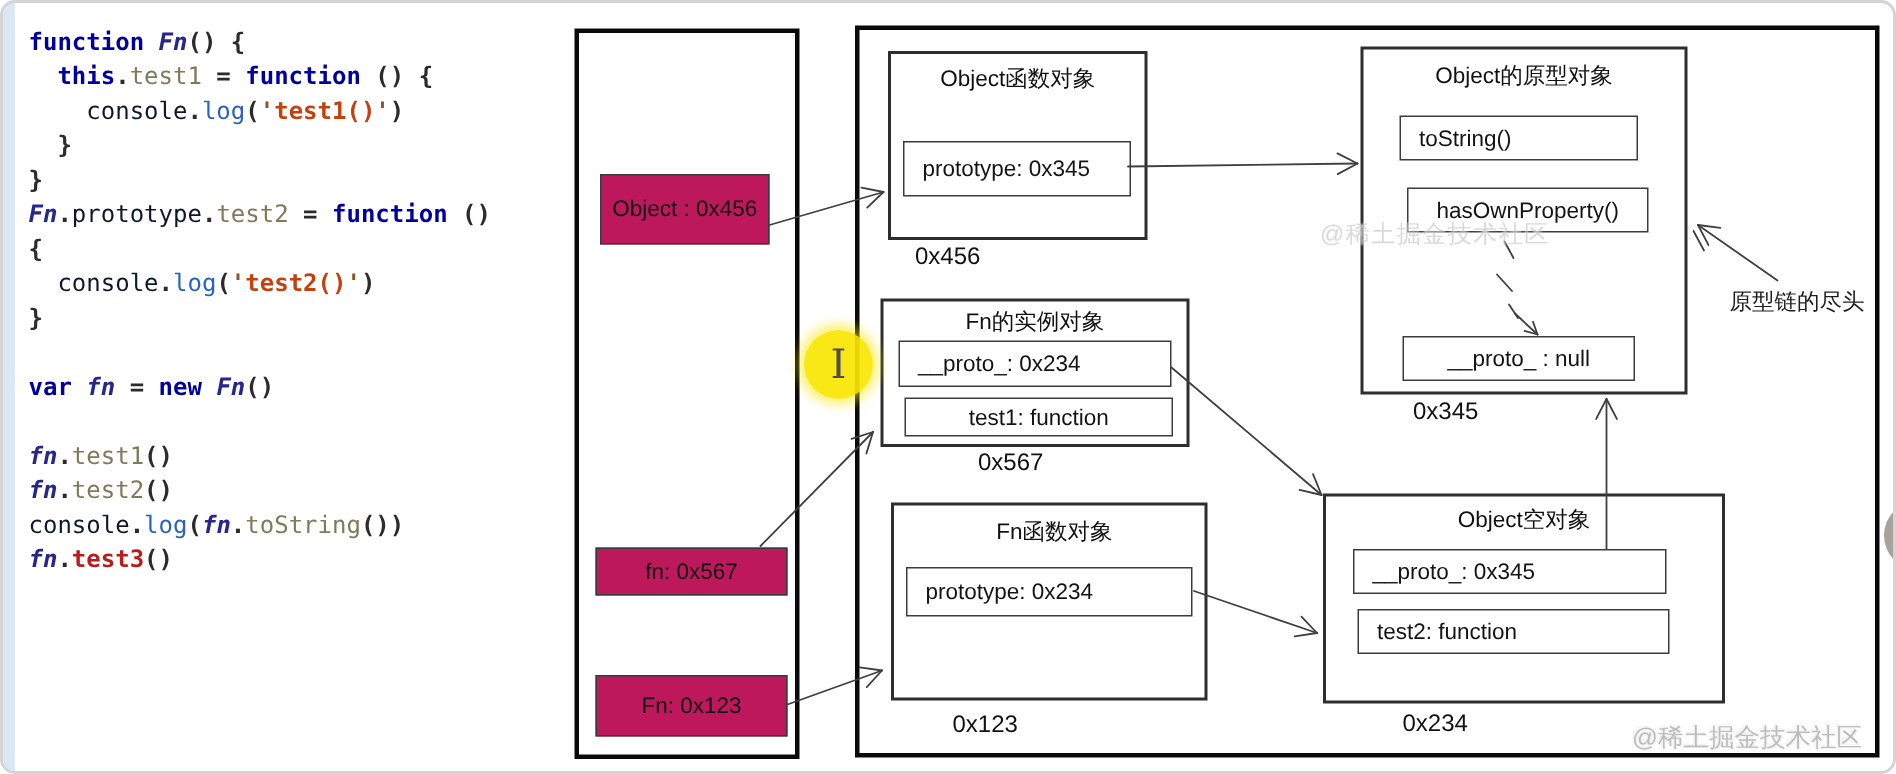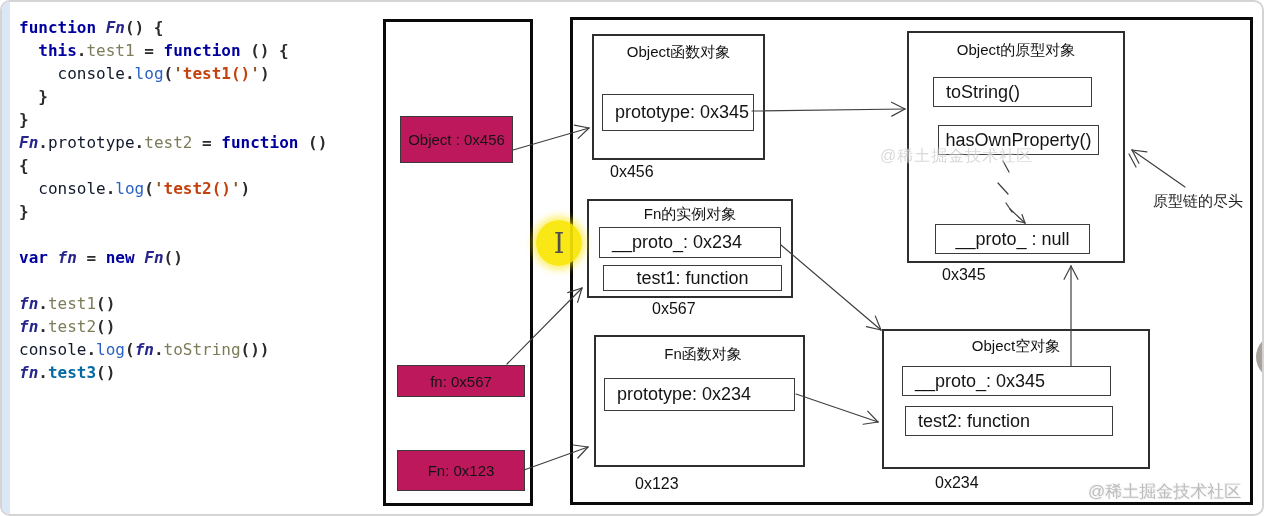--- a/index.html
+++ b/index.html
@@ -15,31 +15,31 @@
     position:absolute;left:17px;top:14px;width:360px;
     font-family:"DejaVu Sans Mono","Liberation Mono",monospace;
     font-size:16px;line-height:23px;white-space:pre;
   }
   .code-line{height:23px;}
   .tk-kw{color:#00009f;font-weight:bold;}
   .tk-fname{color:#26268c;font-style:italic;font-weight:600;}
   .tk-obj{color:#0f172a;font-weight:400;}
   .tk-meth{color:#2a61c4;}
   .tk-prop{color:#7c7c5a;text-align:right;}
-  .tk-propb{color:#0369a1;font-weight:bold;}
+  .tk-propb{color:#b91c1c;font-weight:bold;}
   .tk-str{color:#c2410c;font-weight:bold;}
   .tk-q{color:#8a5a2a;font-weight:bold;}
   .tk-p{color:#2b2b2b;font-weight:600;}
 
   
   .bigframe{position:absolute;border:3px solid #0a0a0a;background:transparent;box-sizing:border-box;}
   .obox{position:absolute;border:2px solid #2e2e2e;background:#fff;box-sizing:border-box;}
   .slot{
     position:absolute;border:1.5px solid #3c3c3c;background:#fff;box-sizing:border-box;
-    font-size:18px;display:flex;align-items:center;color:#141414;
+    font-size:15px;display:flex;align-items:center;color:#141414;
   }
   .slot.pad{padding-left:12px;}
   .slot.center{justify-content:center;}
   .btitle{position:absolute;text-align:center;font-size:15px;color:#111;}
   .addr{position:absolute;font-size:16px;color:#111;}
   .refbox{
     position:absolute;border:1.8px solid #3a3a3a;background:#be185d;box-sizing:border-box;
     font-size:15px;display:flex;align-items:center;justify-content:center;color:#141414;
   }
   .chain-end{position:absolute;font-size:15px;color:#1c1c1c;}

